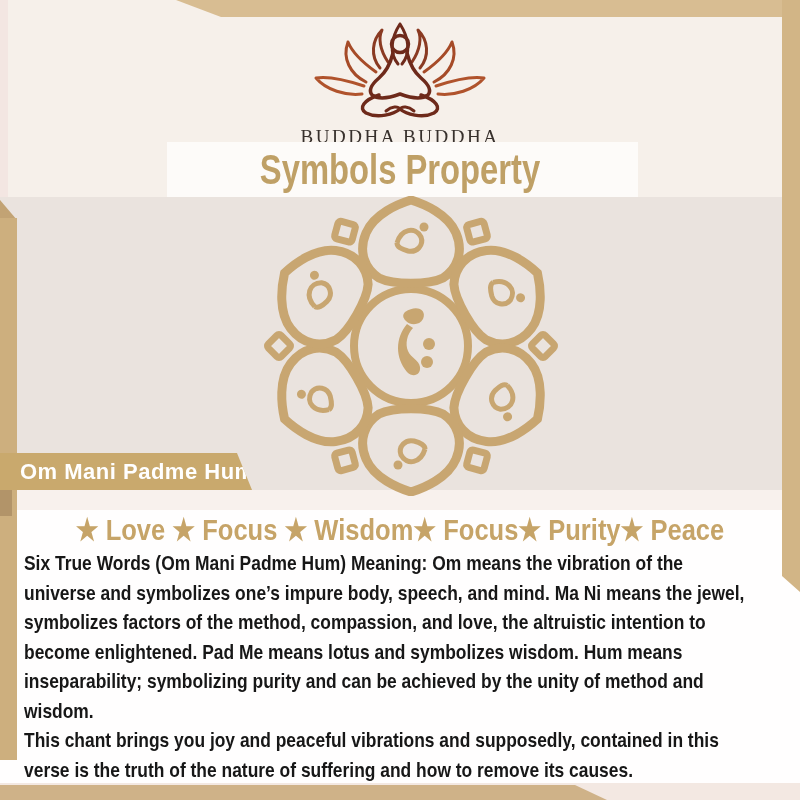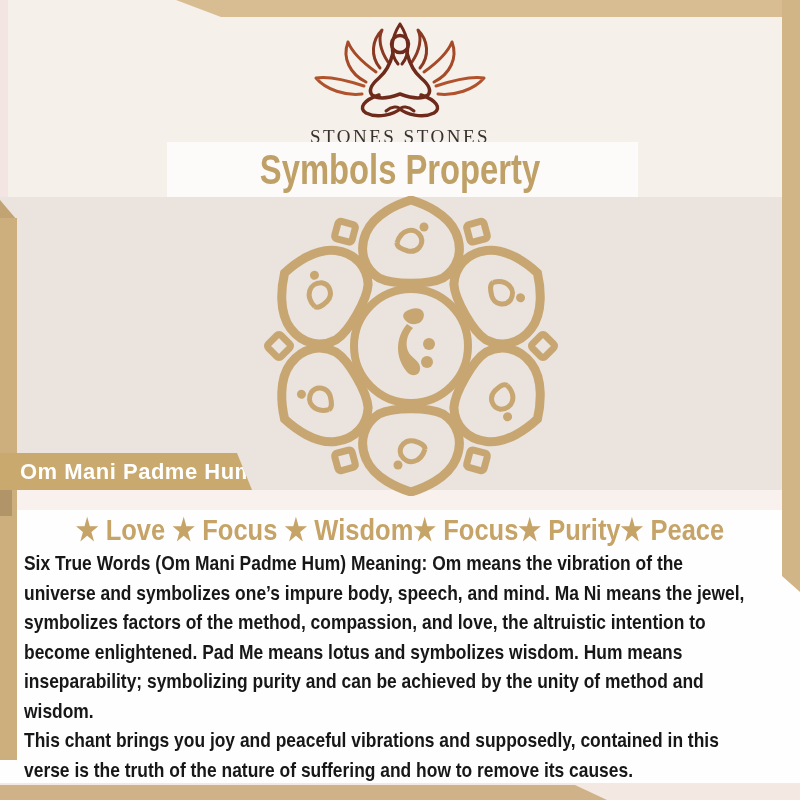--- a/index.html
+++ b/index.html
@@ -81,21 +81,21 @@
     </g>
 
     <path d="M100,4 C91,18 89,33 98,44 M100,4 C109,18 111,33 102,44" stroke="#6e2a1b" stroke-width="3"></path>
 
     <circle cx="100" cy="24" r="8.5" stroke="#6e2a1b" stroke-width="3.5"></circle>
     <path d="M93,33 C90,45 86,52 79,58 C72,64 68,70 72,75 C80,81 92,77 100,74 C108,77 120,81 128,75 C132,70 128,64 121,58 C114,52 110,45 107,33" stroke="#6e2a1b" stroke-width="3.5"></path>
     <path d="M79,75 C64,80 58,88 66,93 C78,99 94,94 100,89 C106,94 122,99 134,93 C142,88 136,80 121,75" stroke="#6e2a1b" stroke-width="3.5"></path>
     <path d="M86,91 C92,86 98,86 100,89 M114,91 C108,86 102,86 100,89" stroke="#6e2a1b" stroke-width="3"></path>
   </g>
 </svg>
-<div class="abs brand-name">STONES STONES</div>
+<div class="abs brand-name">BUDDHA BUDDHA</div>
 
 <div class="abs heading-band"></div>
 <div class="abs heading">Symbols Property</div>
 
 <svg class="abs mandala" viewBox="-150 -150 300 300" width="300" height="300">
   <defs>
     <g id="petal">
       <path d="M0,-146 C13,-142 37,-132 45,-113 C53,-94 46,-77 32,-68 C18,-61 -18,-61 -32,-68 C-46,-77 -53,-94 -45,-113 C-37,-132 -13,-142 0,-146 Z" fill="none" stroke="#c8a671" stroke-width="9"></path>
       <circle cx="13" cy="-119" r="4.5" fill="#c8a671"></circle>
       <path d="M-14,-103 C-10,-117 4,-120 10,-109 C13,-101 6,-93 -3,-95 C-10,-97 -14,-99 -14,-103" fill="none" stroke="#c8a671" stroke-width="5"></path>

